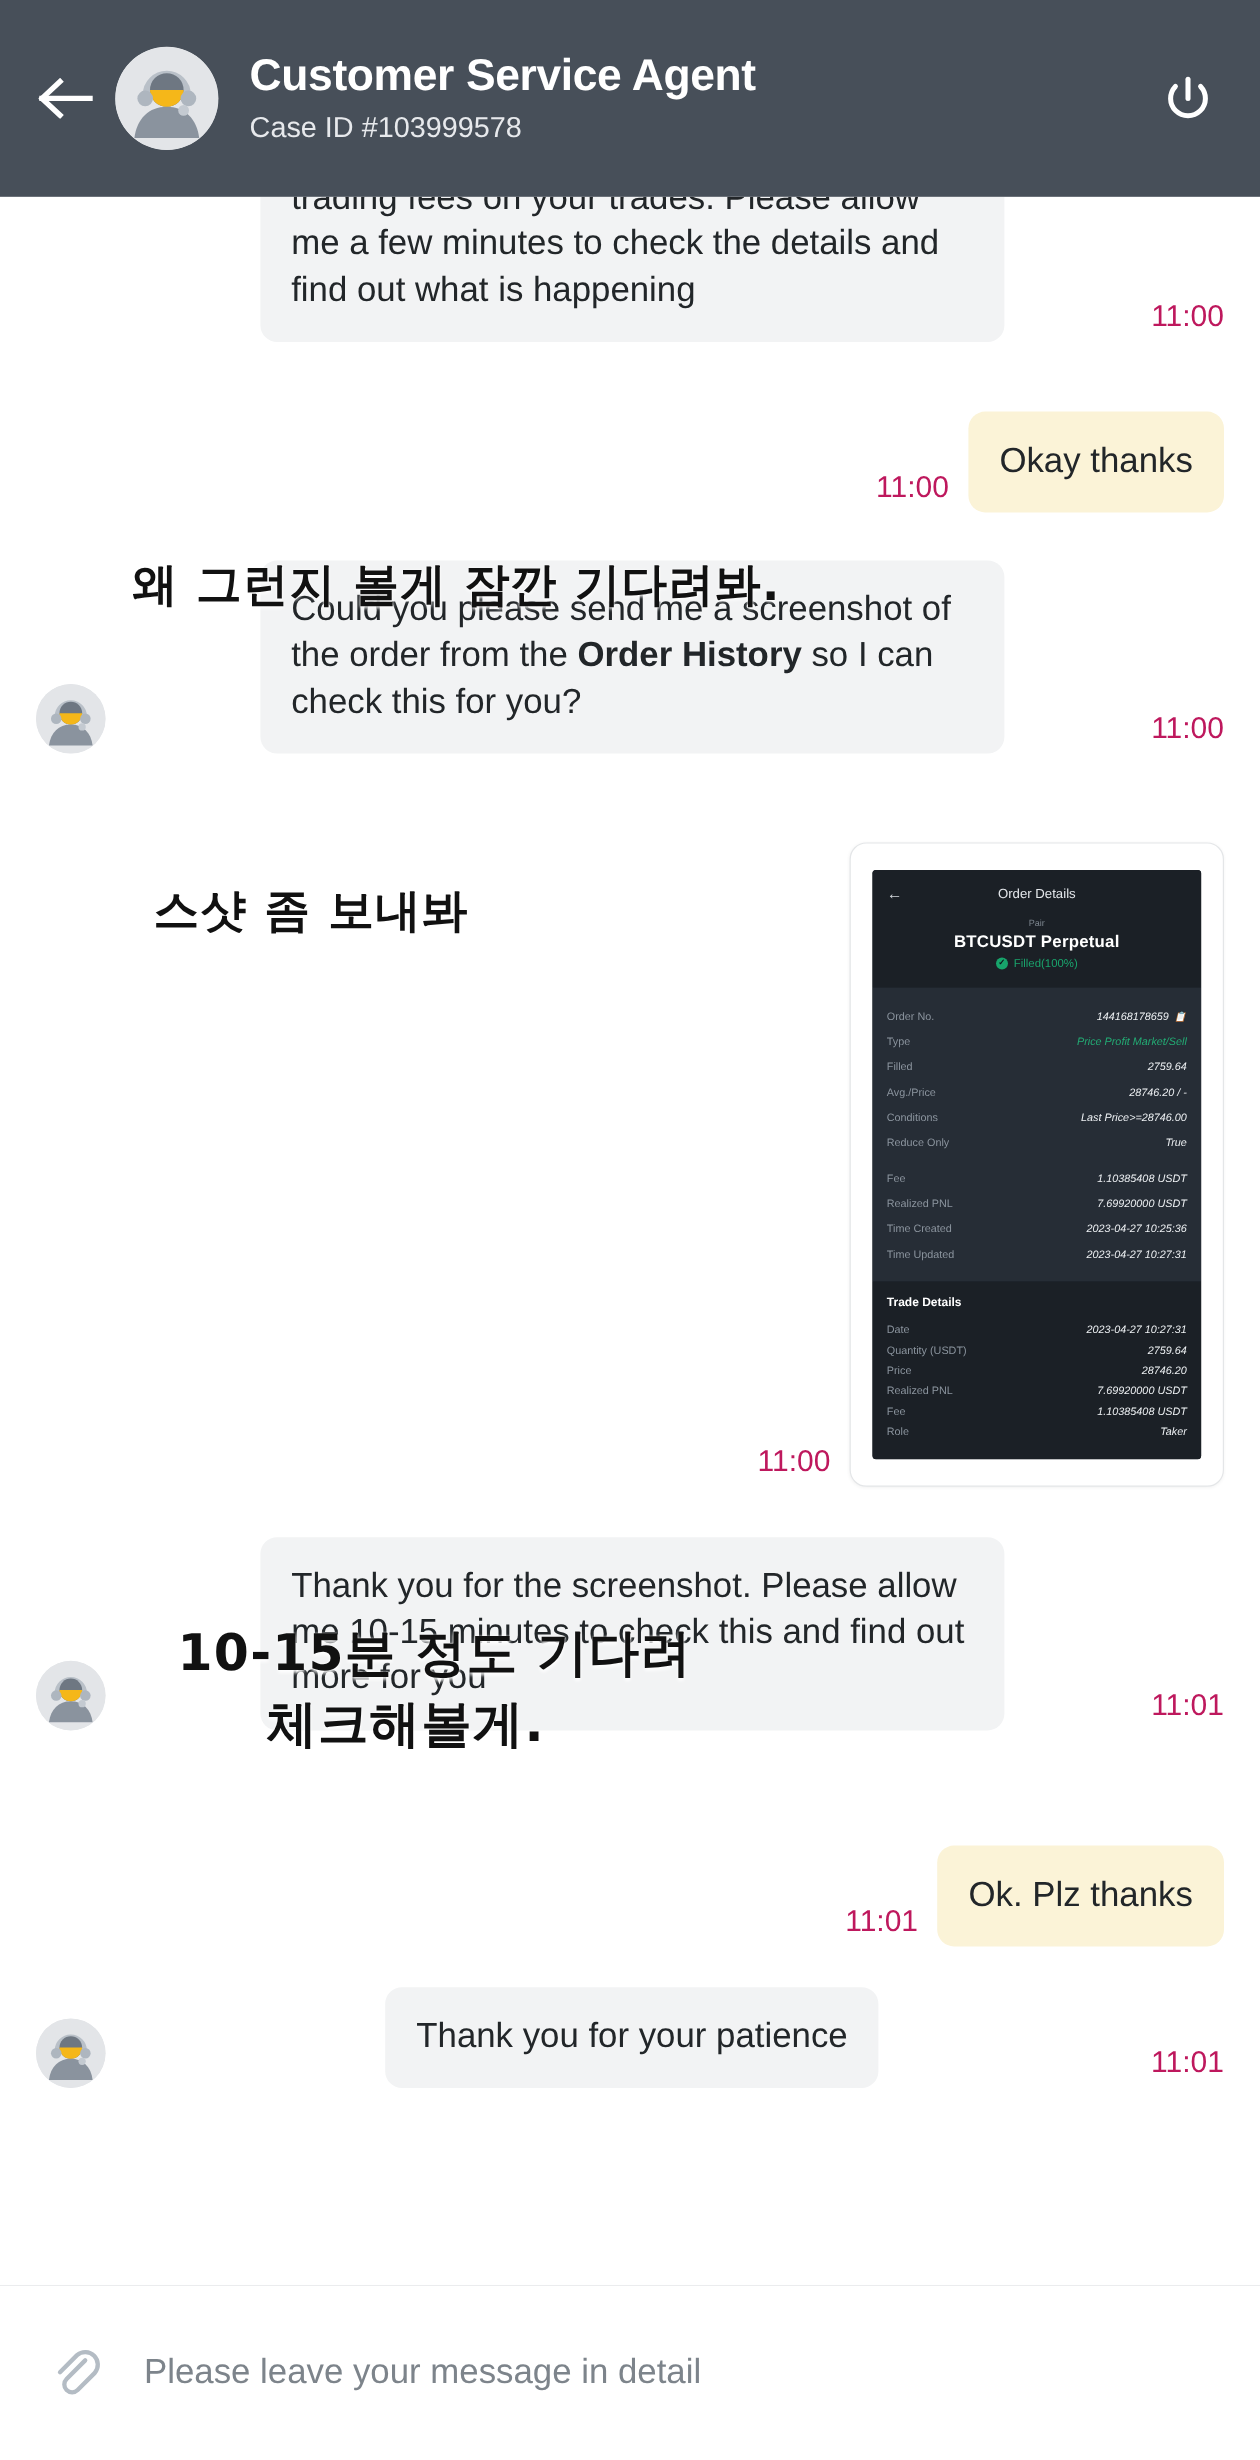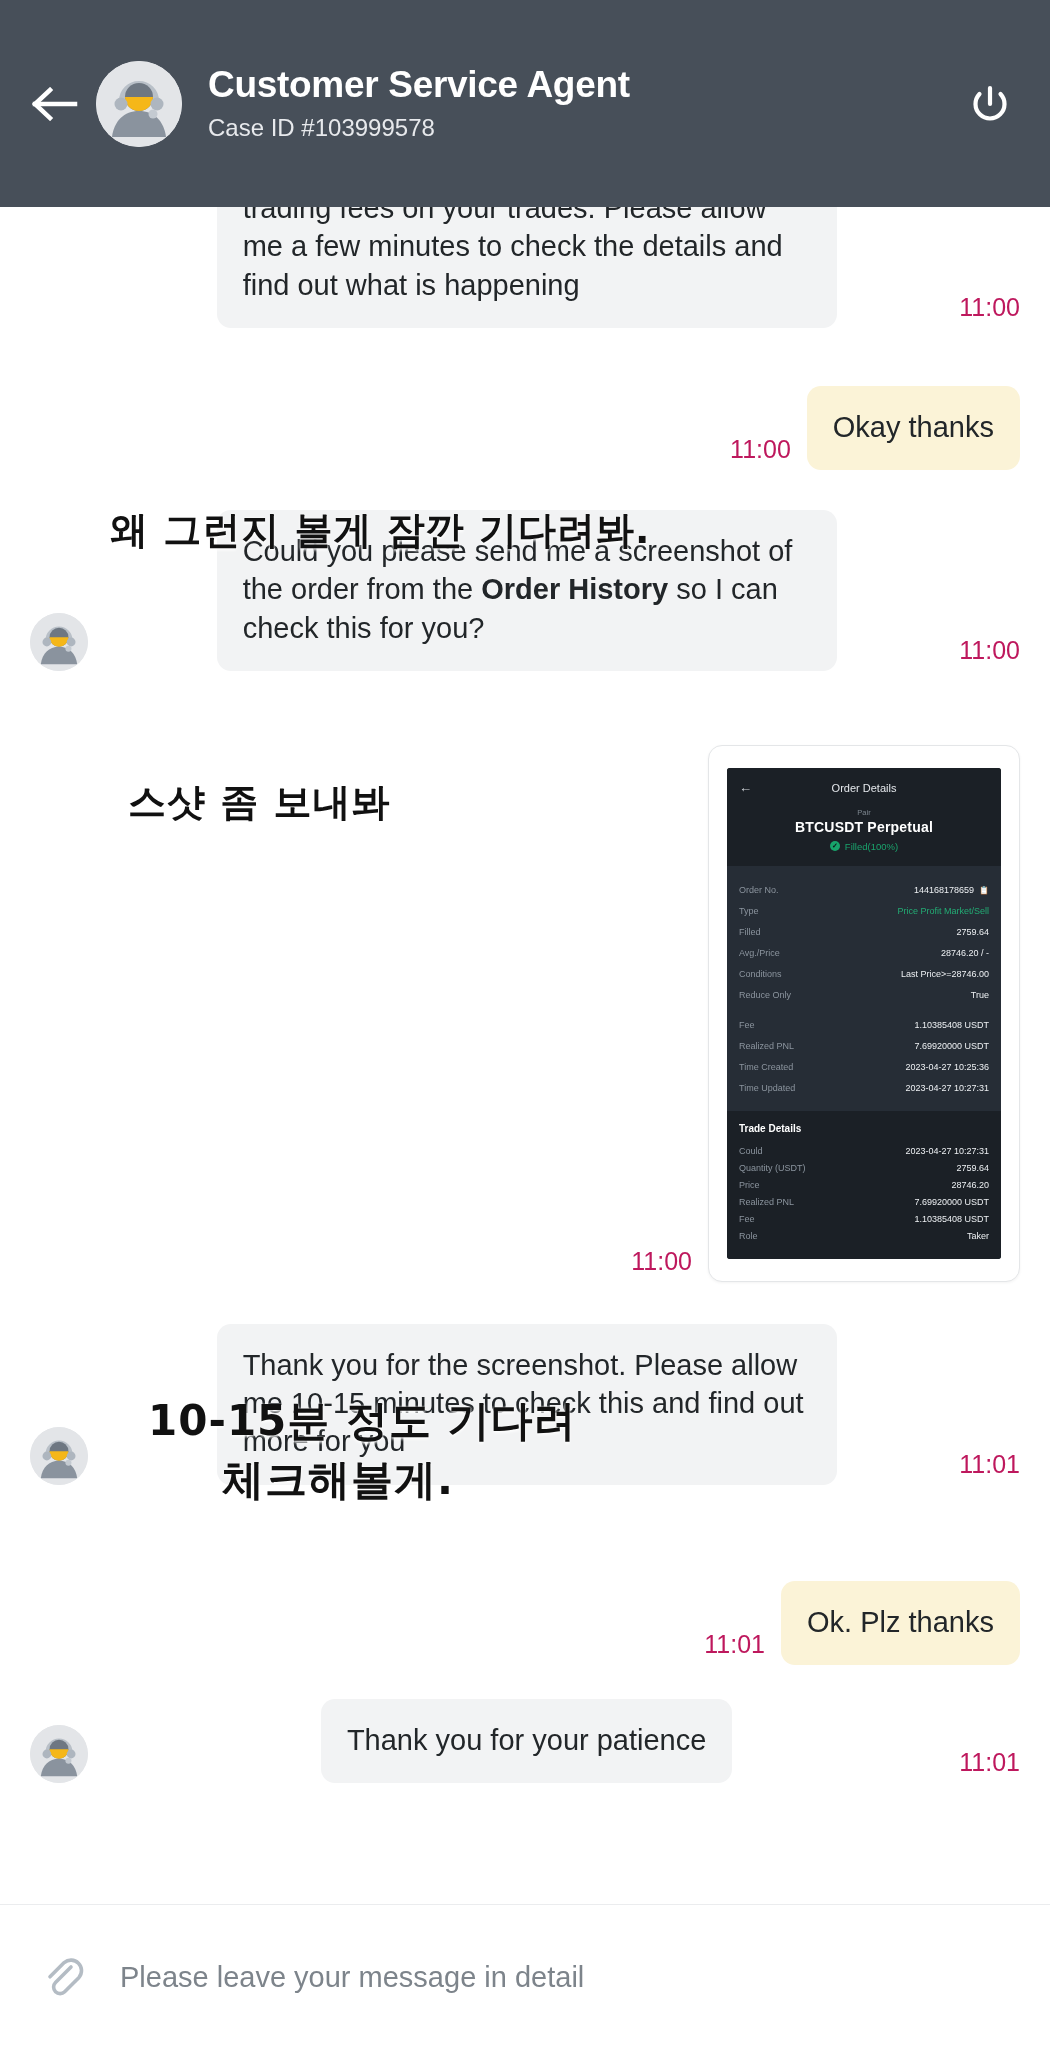--- a/index.html
+++ b/index.html
@@ -15,21 +15,21 @@
     width: 1050px;
     height: 2050px;
     background: #ffffff;
     display: flex;
     flex-direction: column;
   }
 
   
   .header {
     position: relative;
-    height: 207px;
+    height: 164px;
     background: #474f59;
     display: flex;
     align-items: center;
     padding: 0 30px 0 24px;
     flex: 0 0 auto;
     z-index: 5;
   }
   .back-btn {
     width: 62px; height: 62px;
     display: flex; align-items: center; justify-content: center;
@@ -195,21 +195,21 @@
   .shot-body {
     background: #262d36;
     padding: 14px 12px 12px 12px;
   }
   .shot-row {
     display: flex; justify-content: space-between; align-items: center;
     font-size: 9px;
     padding: 5.5px 0;
   }
   .shot-row .k { color: #8b949e; }
-  .shot-row .v { color: #edf0f3; text-align: left; }
+  .shot-row .v { color: #edf0f3; text-align: left; font-style: italic; }
   .shot-row .v.green { color: #23ab74; }
   .shot-gap { height: 9px; }
   .copy-ic { color: #7b848d; font-size: 8px; margin-left: 5px; }
   .shot-section {
     background: #1b2026;
     padding: 12px 12px 14px 12px;
   }
   .shot-sec-title {
     color: #ffffff; font-size: 10px; font-weight: bold;
     margin-bottom: 9px;
@@ -374,21 +374,21 @@
             </div>
             <div class="shot-row">
               <span class="k">Time Updated</span>
               <span class="v">2023-04-27 10:27:31</span>
             </div>
           </div>
 
           <div class="shot-section">
             <div class="shot-sec-title">Trade Details</div>
             <div class="shot-row tight">
-              <span class="k">Could</span>
+              <span class="k">Date</span>
               <span class="v">2023-04-27 10:27:31</span>
             </div>
             <div class="shot-row tight">
               <span class="k">Quantity (USDT)</span>
               <span class="v">2759.64</span>
             </div>
             <div class="shot-row tight">
               <span class="k">Price</span>
               <span class="v">28746.20</span>
             </div>

